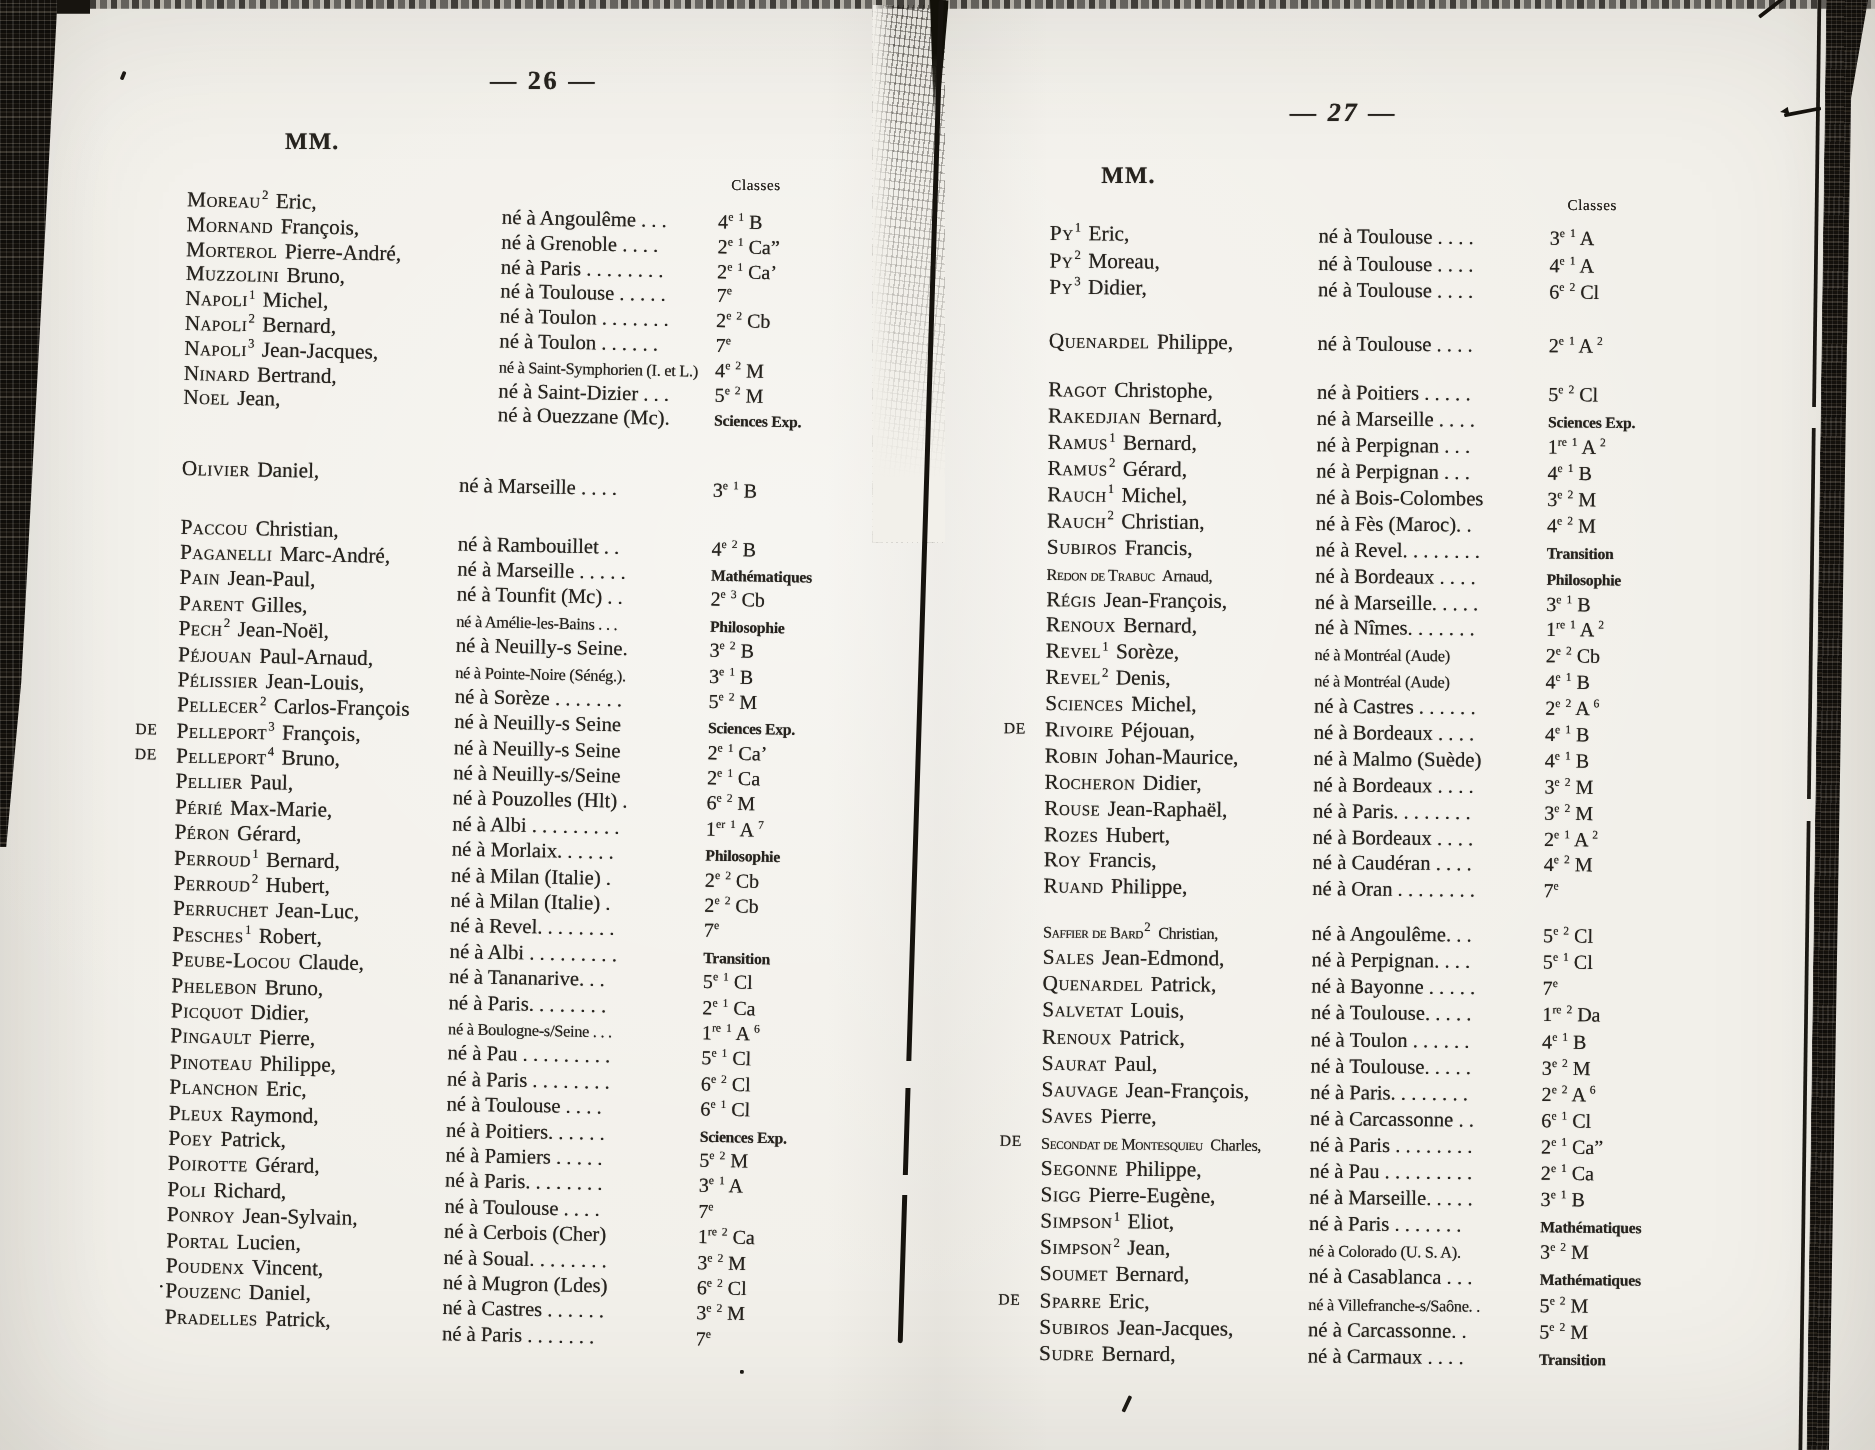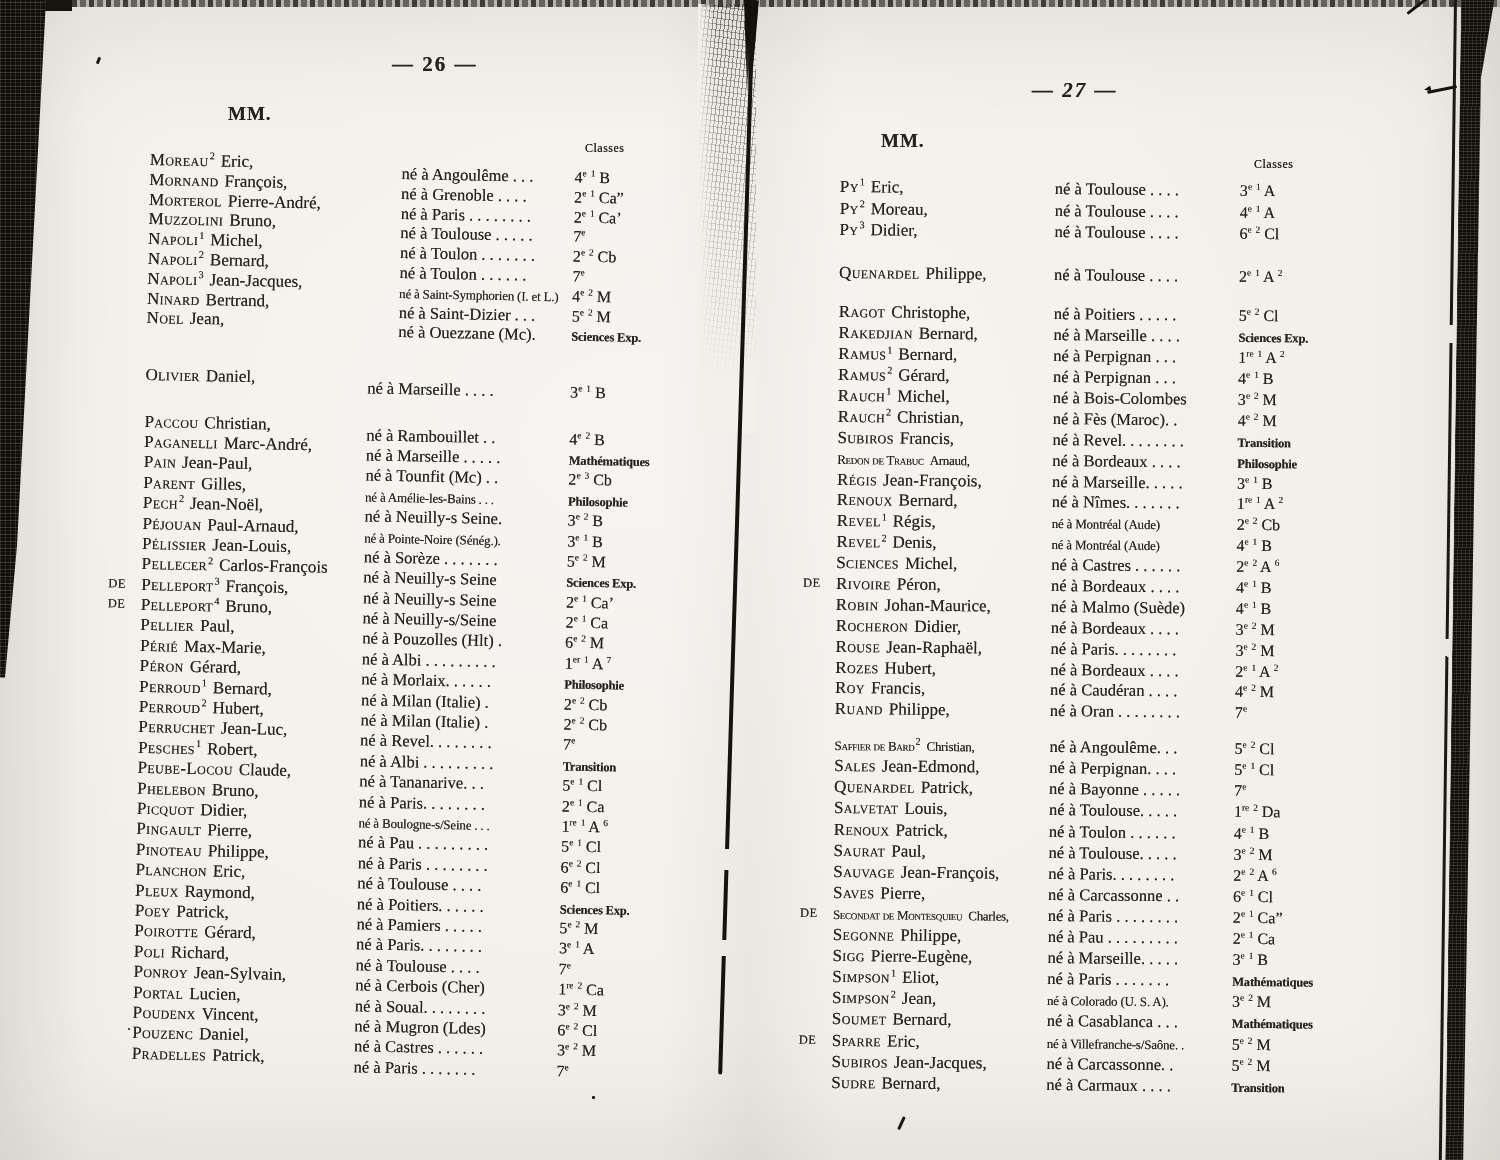--- a/index.html
+++ b/index.html
@@ -449,36 +449,36 @@
           <span class="nm"><span class="sn">Régis</span><span class="gv">Jean-François,</span></span>
           <span class="bp">né à Marseille. . . . .</span>
           <span class="cl">3<sup>e</sup> <sup>1</sup> B</span>
         </div>
         <div class="row">
           <span class="nm"><span class="sn">Renoux</span><span class="gv">Bernard,</span></span>
           <span class="bp">né à Nîmes. . . . . . .</span>
           <span class="cl">1<sup>re</sup> <sup>1</sup> A <sup>2</sup></span>
         </div>
         <div class="row">
-          <span class="nm"><span class="sn">Revel</span><sup class="ns">1</sup><span class="gv">Régis,</span></span>
+          <span class="nm"><span class="sn">Revel</span><sup class="ns">1</sup><span class="gv">Sorèze,</span></span>
           <span class="bp sm">né à Montréal (Aude)</span>
           <span class="cl">2<sup>e</sup> <sup>2</sup> Cb</span>
         </div>
         <div class="row">
           <span class="nm"><span class="sn">Revel</span><sup class="ns">2</sup><span class="gv">Denis,</span></span>
           <span class="bp sm">né à Montréal (Aude)</span>
           <span class="cl">4<sup>e</sup> <sup>1</sup> B</span>
         </div>
         <div class="row">
           <span class="nm"><span class="sn">Sciences</span><span class="gv">Michel,</span></span>
           <span class="bp">né à Castres . . . . . .</span>
           <span class="cl">2<sup>e</sup> <sup>2</sup> A <sup>6</sup></span>
         </div>
         <div class="row">
-          <span class="nm"><span class="pre">DE</span><span class="sn">Rivoire</span><span class="gv">Péron,</span></span>
+          <span class="nm"><span class="pre">DE</span><span class="sn">Rivoire</span><span class="gv">Péjouan,</span></span>
           <span class="bp">né à Bordeaux . . . .</span>
           <span class="cl">4<sup>e</sup> <sup>1</sup> B</span>
         </div>
         <div class="row">
           <span class="nm"><span class="sn">Robin</span><span class="gv">Johan-Maurice,</span></span>
           <span class="bp">né à Malmo (Suède)</span>
           <span class="cl">4<sup>e</sup> <sup>1</sup> B</span>
         </div>
         <div class="row">
           <span class="nm"><span class="sn">Rocheron</span><span class="gv">Didier,</span></span>

